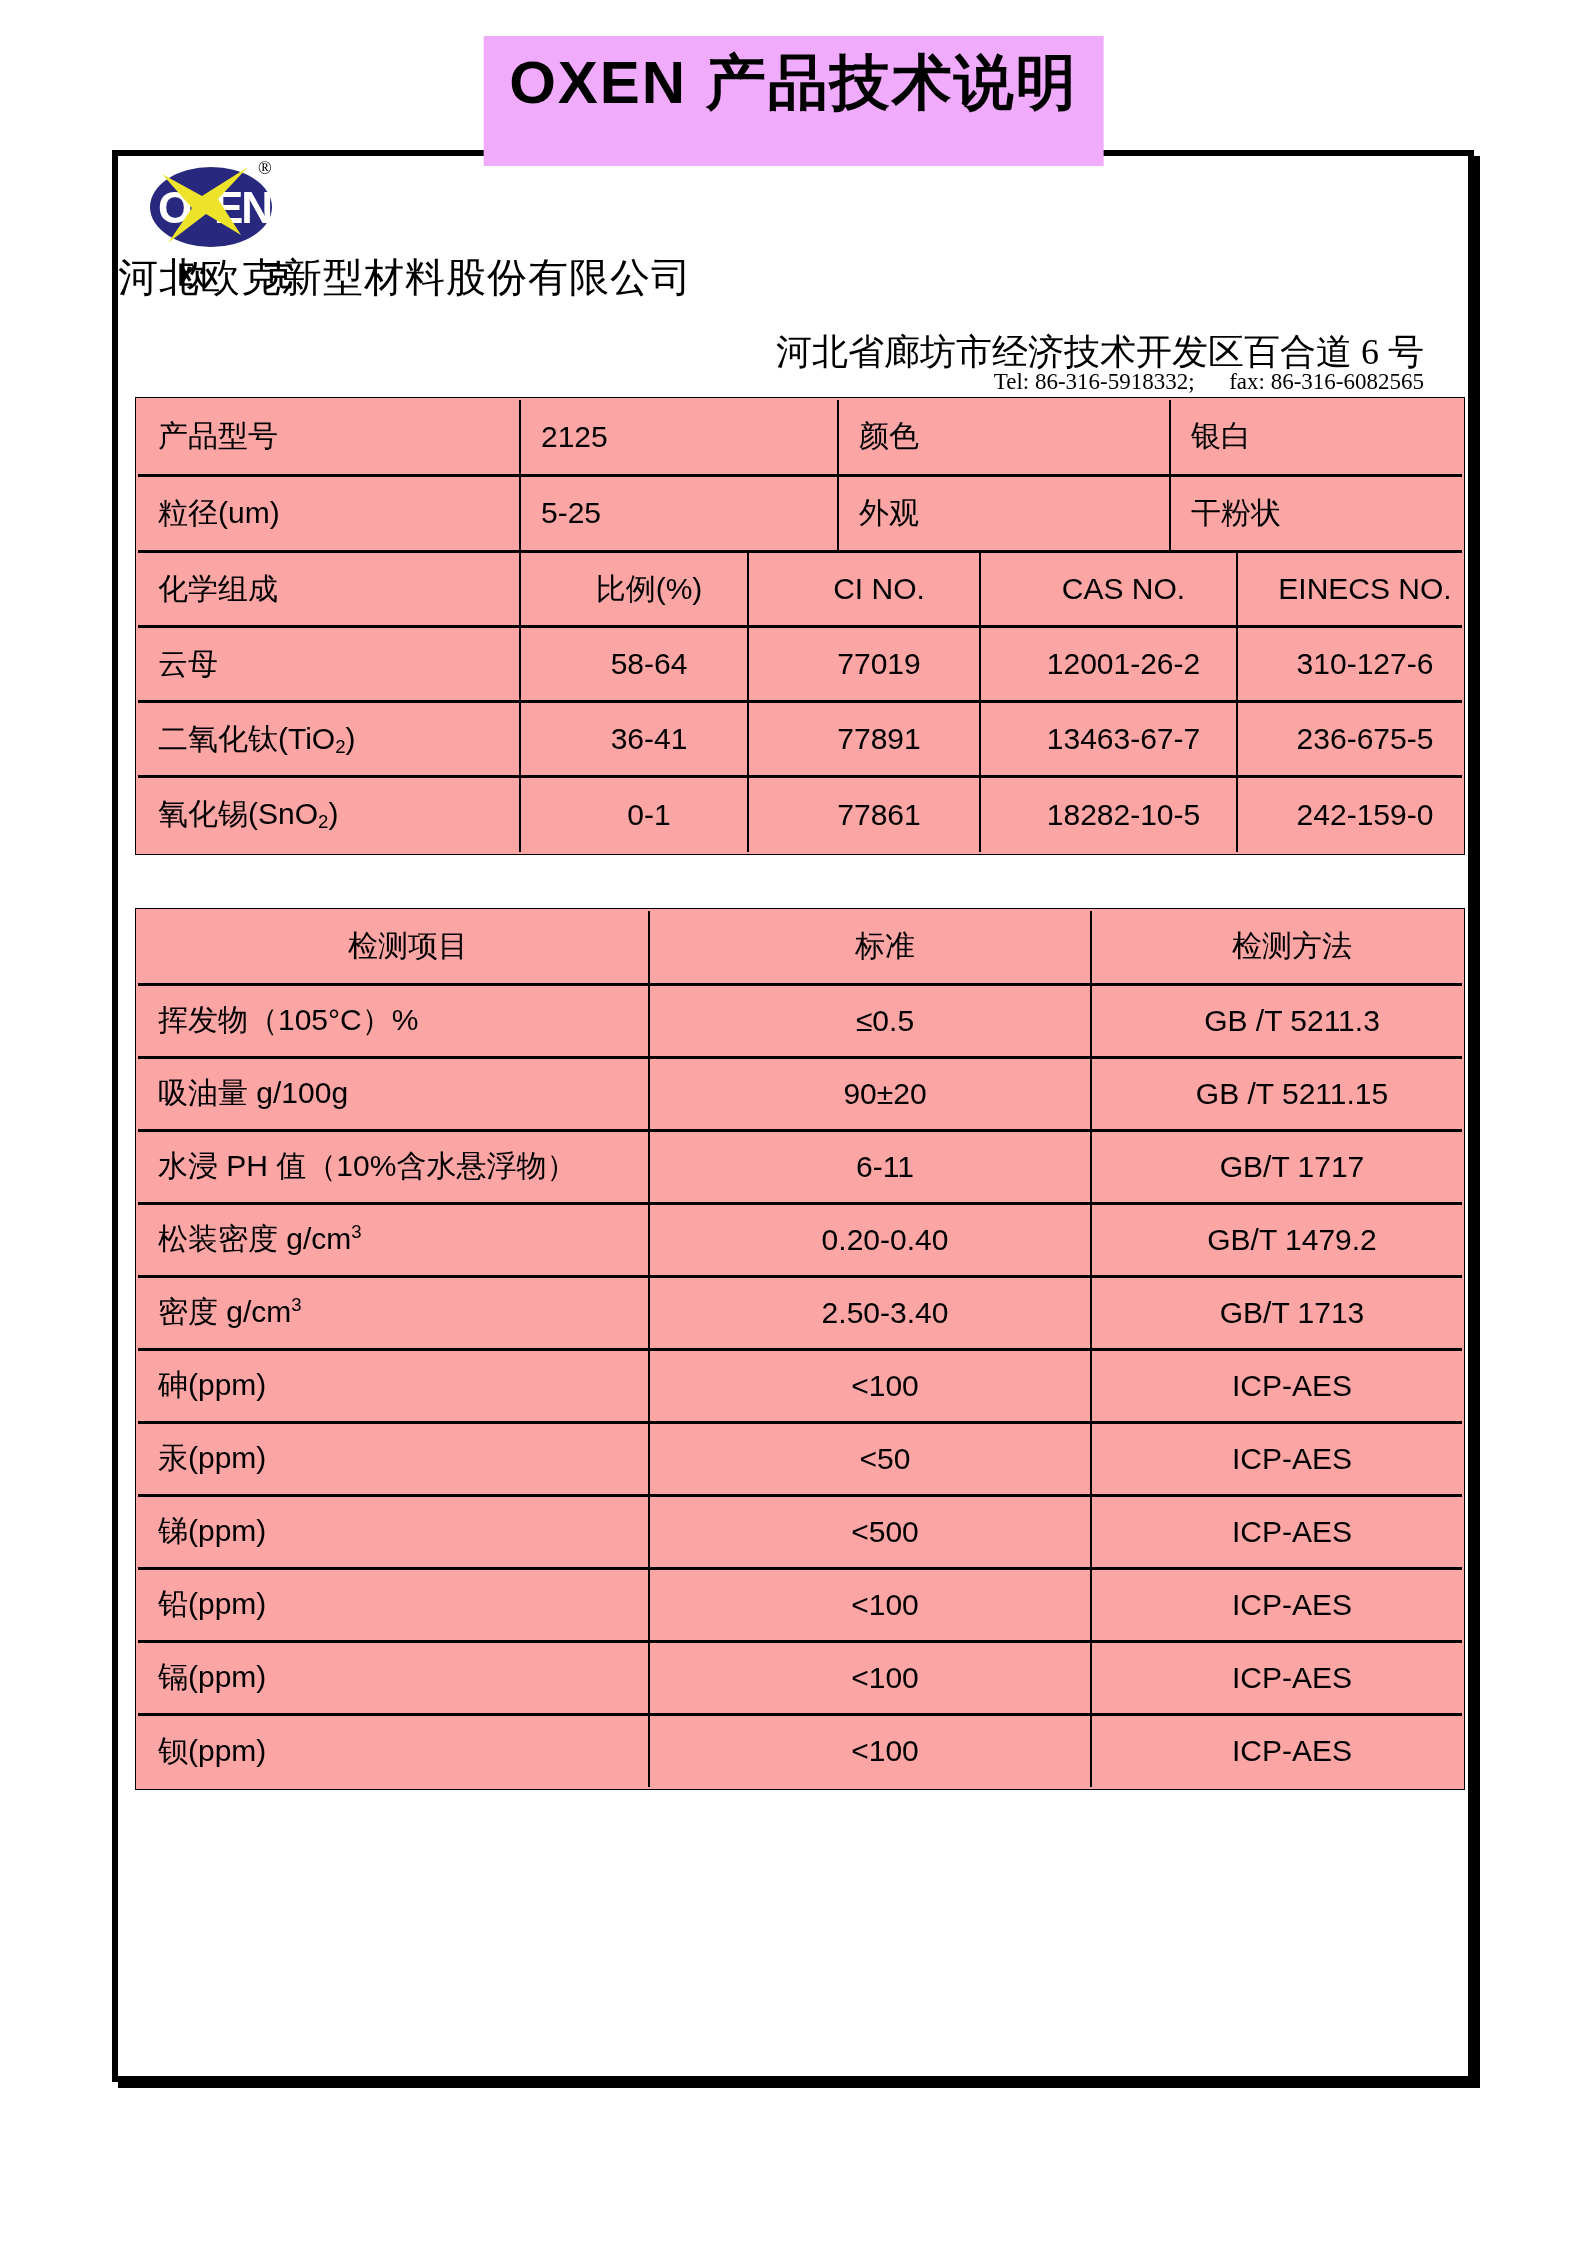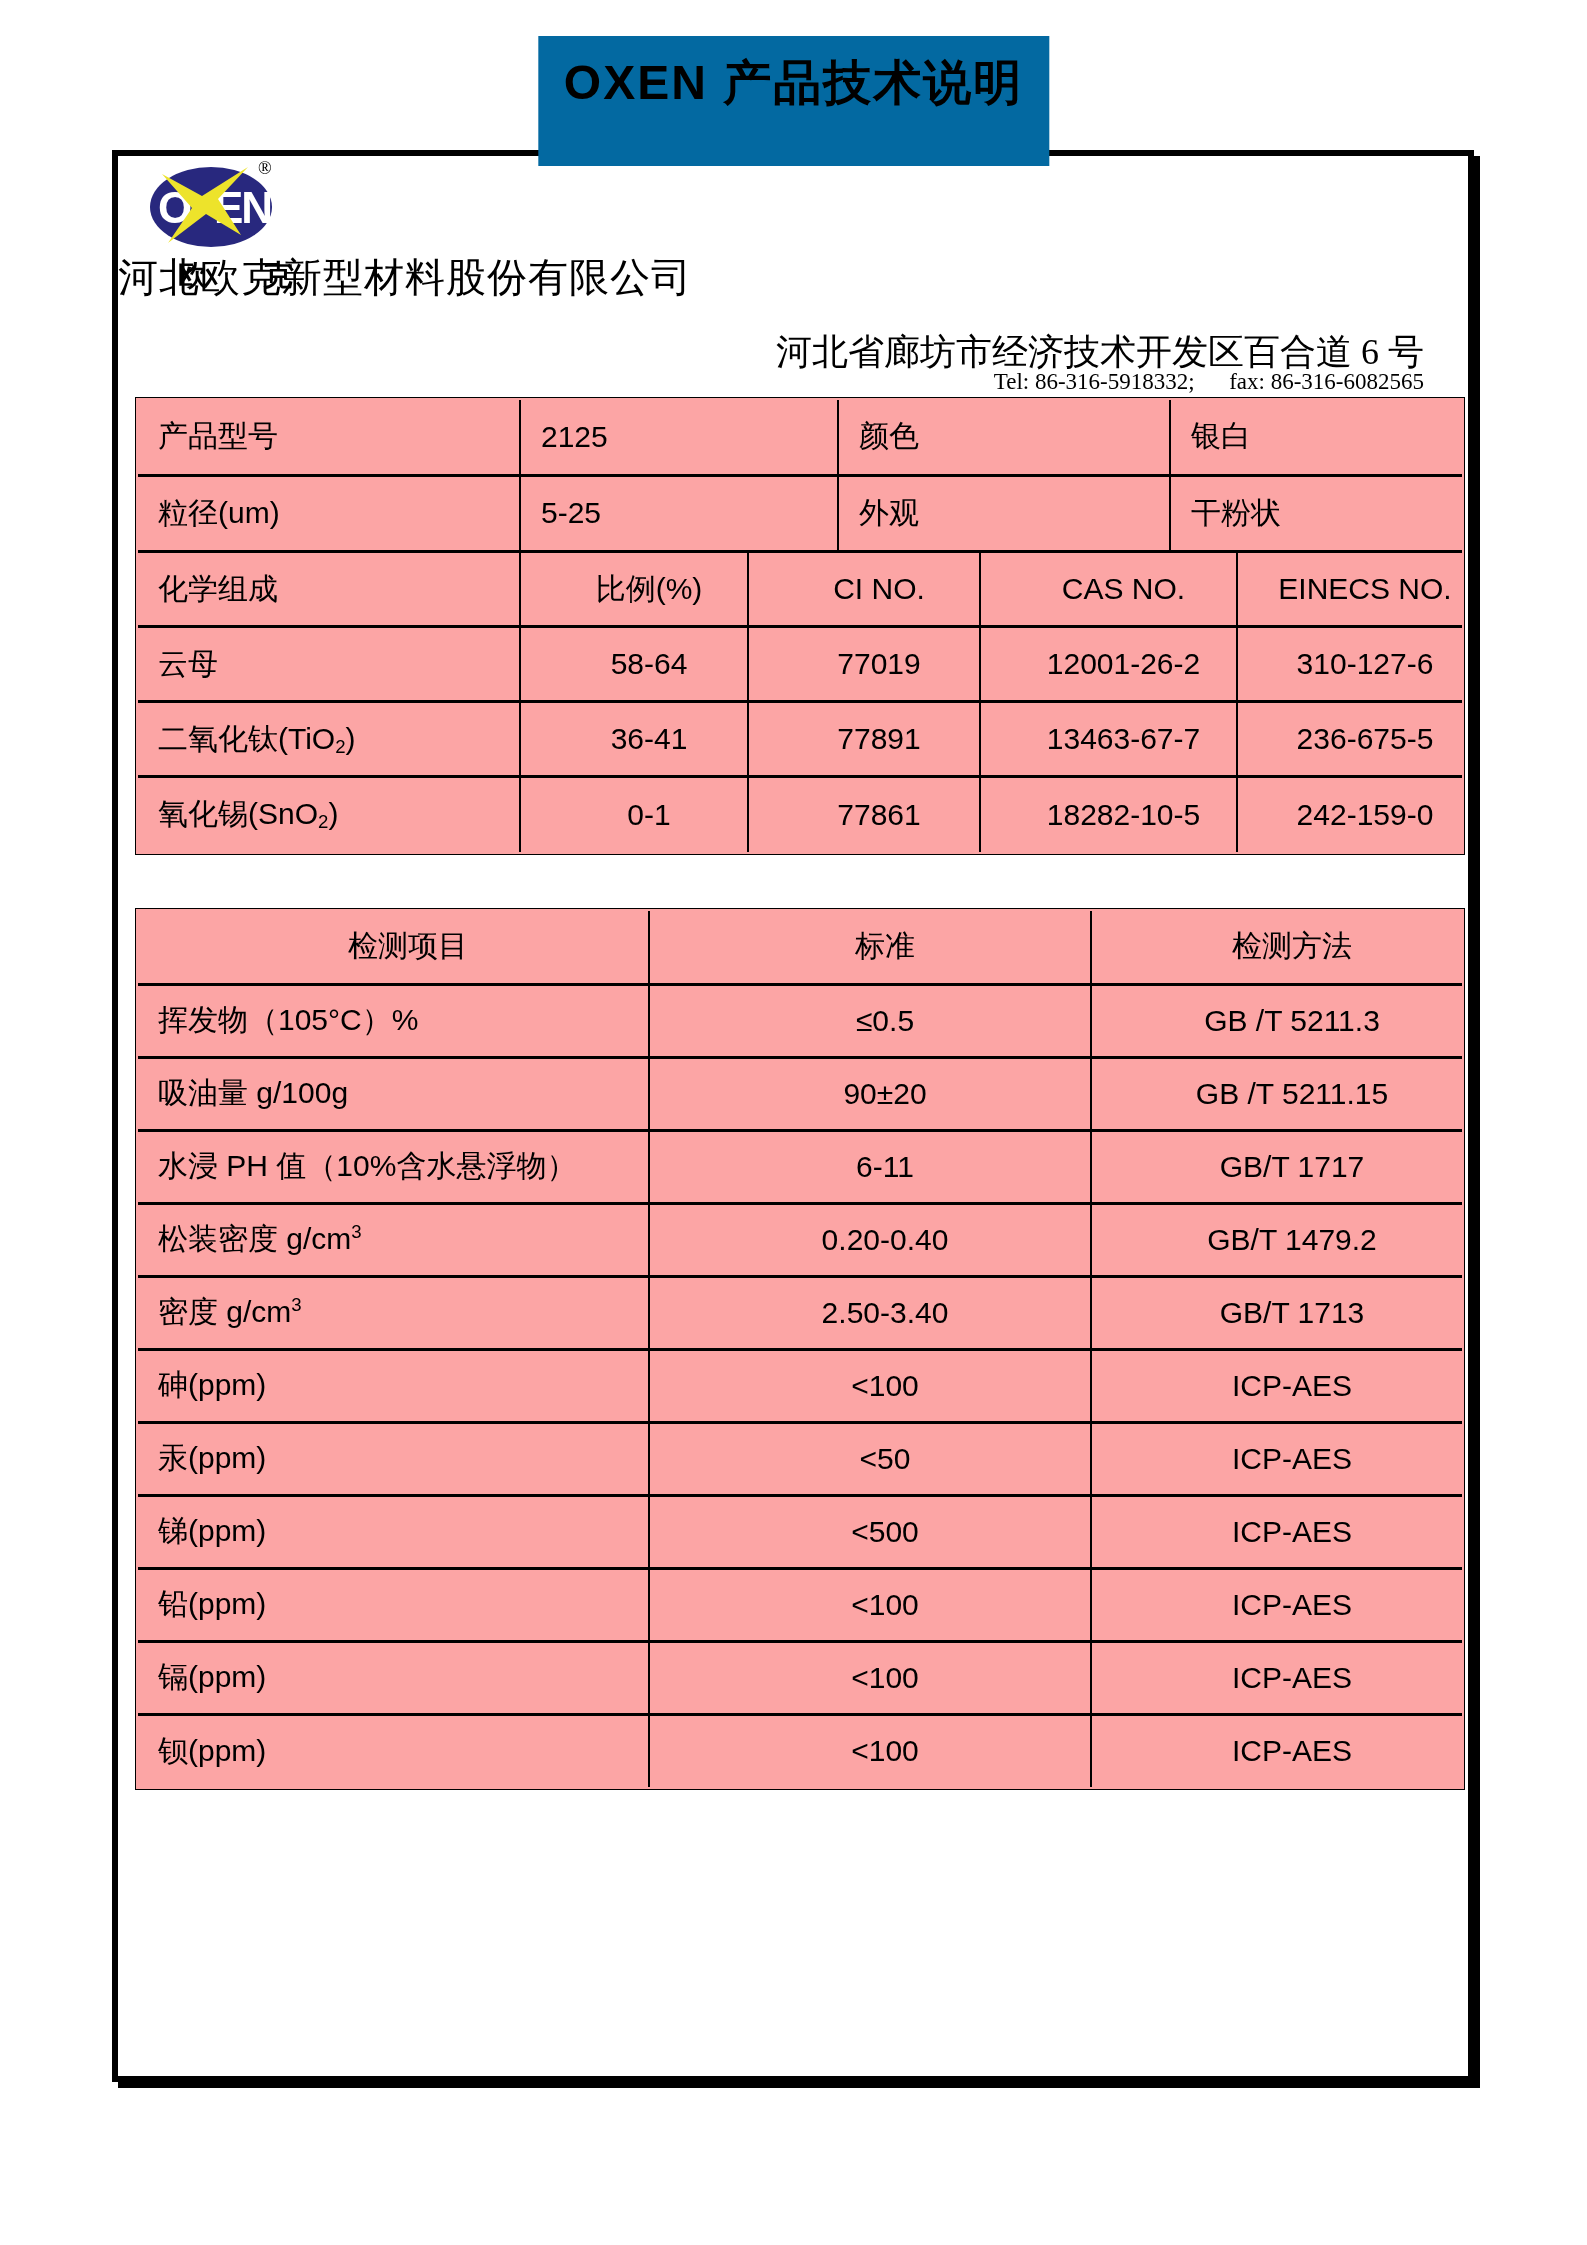--- a/index.html
+++ b/index.html
@@ -12,24 +12,24 @@
   
   .main-box {
     position:absolute; left:112px; top:150px;
     width:1362px; height:1932px;
     border:6px solid #000; background:#fff;
     box-shadow:6px 6px 0 #000;
   }
   
   .doc-title {
     position:absolute; top:36px; left:50%; transform:translateX(-50%);
-    z-index:2; background:#0369a1;
+    z-index:2; background:#f0abfc;
     padding:0 26px 36px 26px;
     font-family:"Liberation Sans", sans-serif;
-    font-size:48px; font-weight:bold; line-height:94px;
+    font-size:60px; font-weight:bold; line-height:94px;
     white-space:nowrap; letter-spacing:2px;
   }
   
   .logo-svg { position:absolute; left:30px; top:10px; }
   .reg-mark { position:absolute; left:140px; top:2px; font-size:18px; font-family:"Liberation Serif", serif; }
   .logo-caption {
     position:absolute; left:28px; top:100px;
     font-size:29px; font-weight:bold; white-space:pre;
     font-family:"Liberation Sans", sans-serif;
     margin-left:32px;

